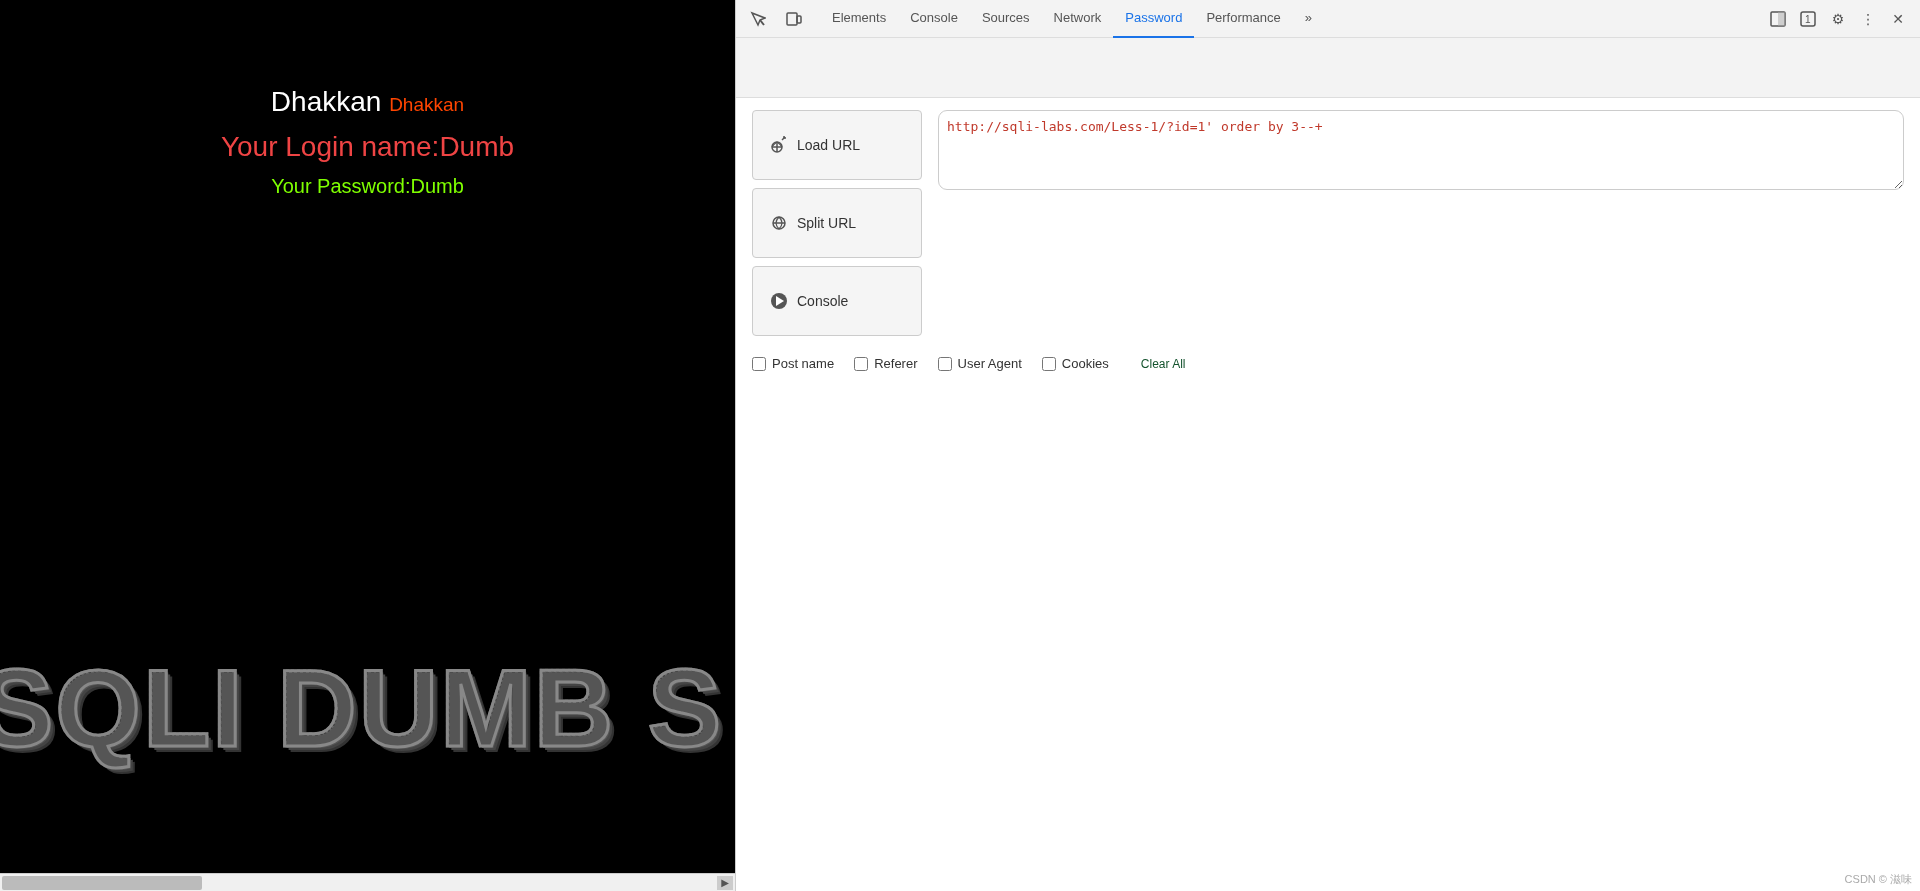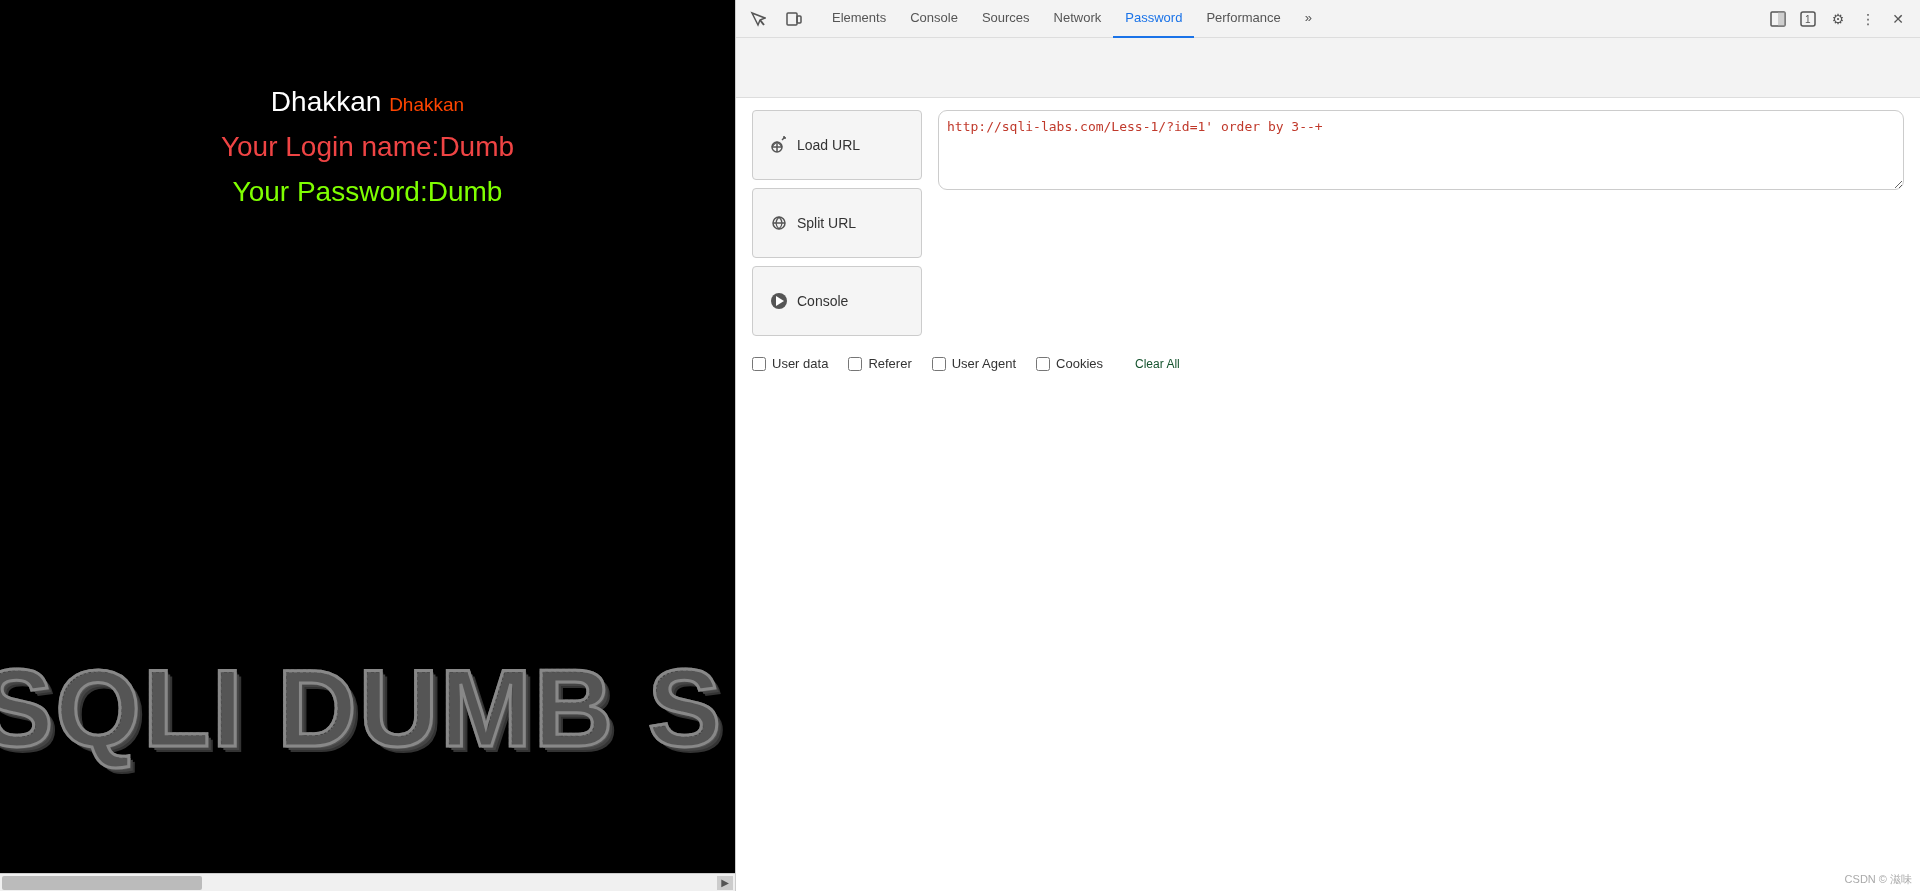--- a/index.html
+++ b/index.html
@@ -32,21 +32,21 @@
     }
 
     #login-name {
       color: #ef4444;
       font-size: 28px;
       display: block;
     }
 
     #password {
       color: #7fff00;
-      font-size: 28px;
+      font-size: 20px;
       display: block;
     }
 
     #sqli-logo {
       position: absolute;
       bottom: 120px;
       left: -20px;
       font-size: 110px;
       font-weight: 900;
       color: transparent;
@@ -413,21 +413,21 @@
         <span>Console</span>
       </button>
     </div>
 
     <textarea id="url-textarea" style="">http://sqli-labs.com/Less-1/?id=1' order by 3--+</textarea>
   </div>
 
   <div id="hackbar-options">
     <label class="option-item">
       <input type="checkbox" style="">
-      <span>User data</span>
+      <span>Post name</span>
     </label>
     <label class="option-item">
       <input type="checkbox" style="">
       <span>Referer</span>
     </label>
     <label class="option-item">
       <input type="checkbox" style="">
       <span>User Agent</span>
     </label>
     <label class="option-item">

